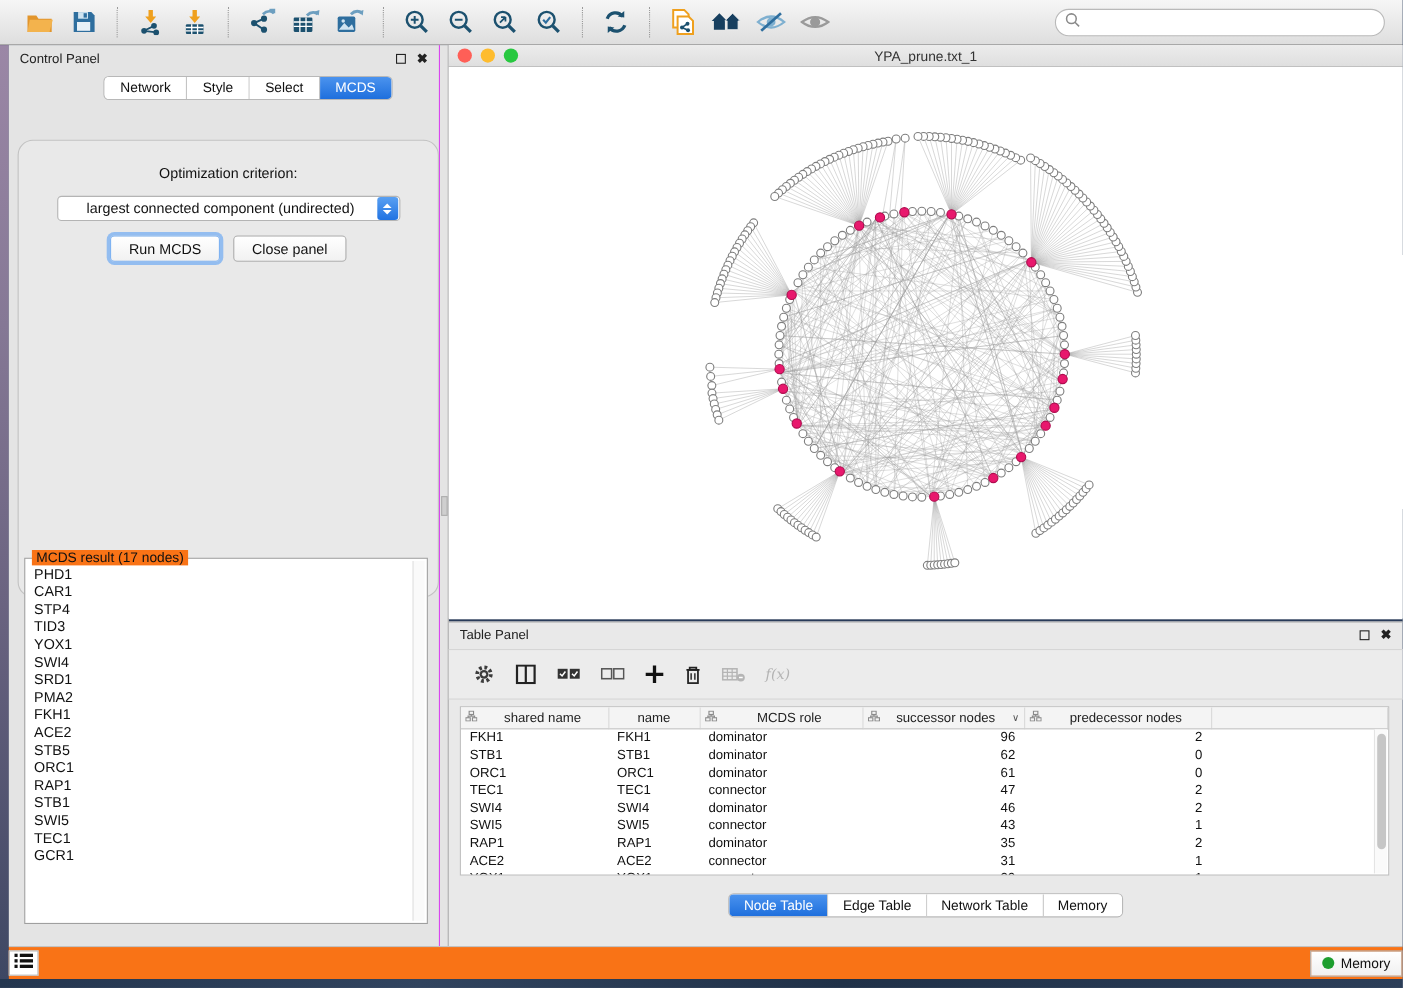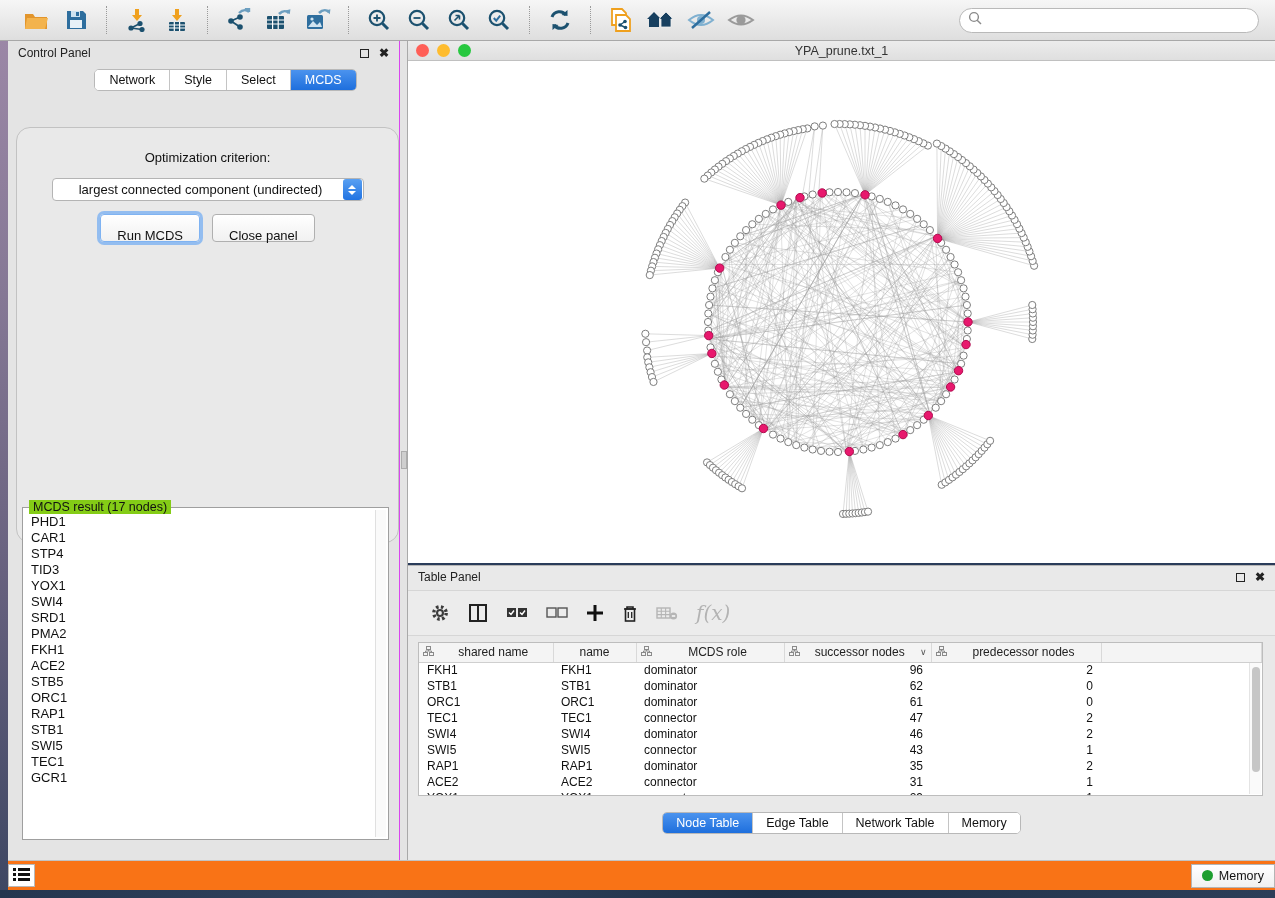--- a/index.html
+++ b/index.html
@@ -40,26 +40,26 @@
   .dropdown { margin:0 auto; width:312px; height:23px; background:#fff; border:1px solid #b4b4b4;
     border-radius:4px; display:flex; align-items:center; }
   .dropdown .dd-text { flex:1; font-size:13px; color:#111; text-align:center; padding-left:6px; }
   .dd-stepper { width:19px; height:21px; border-radius:3px; background:linear-gradient(#59a0f2,#2173e2);
     margin-right:1px; display:flex; flex-direction:column; align-items:center; justify-content:center; gap:2px; }
   .dd-stepper span { width:0; height:0; border-left:4px solid transparent; border-right:4px solid transparent; }
   .dd-up { border-bottom:4px solid #fff; }
   .dd-down { border-top:4px solid #fff; }
   .cp-buttons { margin-top:13px; display:flex; justify-content:center; gap:12px; }
   .btn { background:linear-gradient(#ffffff,#f1f1f1); border:1px solid #b0b0b0; border-radius:4px;
-    font-size:13px; color:#111; padding:13px 16px; height:24px; }
+    font-size:13px; color:#111; padding:3px 16px; height:24px; }
   .btn.focus-ring { box-shadow:0 0 0 3px rgba(90,160,245,.6); border-color:#7fb3f2; }
 
   .mcds-group { position:absolute; left:14px; right:10px; top:466px; bottom:20px;
     border:1px solid #9f9f9f; background:#fff; }
-  .mcds-legend { position:absolute; top:-8px; left:6px; background:#84cc16; padding:0 4px;
+  .mcds-legend { position:absolute; top:-8px; left:6px; background:#f97316; padding:0 4px;
     font-size:12.5px; color:#111; }
   .mcds-list { position:absolute; inset:2px 14px 2px 2px; overflow:hidden; font-size:13px;
     color:#111; line-height:16px; padding:4px 0 0 6px; }
   .mcds-scroll { position:absolute; top:2px; bottom:2px; right:2px; width:11px; background:#fafafa;
     border-left:1px solid #e0e0e0; }
 
   
   .v-splitter { position:absolute; top:41px; left:400px; width:8px; bottom:38px; background:#e4e4e4; border-right:1px solid #a9a9a9; }
   .v-thumb { position:absolute; top:410px; left:1px; width:6px; height:18px; background:#cfcfcf; border:1px solid #adadad; }
 
@@ -74,21 +74,21 @@
   .net-canvas { position:relative; width:100%; height:501px; background:#fff; overflow:hidden; }
   .net-canvas svg { position:absolute; inset:0; }
 
   
   .table-panel { position:absolute; left:408px; right:0; top:565px; bottom:38px; background:#e9e9e9;
     border-top:1px solid #b5b5b5; }
   .tp-titlebar { height:22px; display:flex; align-items:center; padding:0 10px; font-size:12px; color:#222; }
   .tp-toolbar { margin:2px 0 0 0; height:46px; background:#ececec; border-top:1px solid #d6d6d6;
     border-bottom:1px solid #d6d6d6; display:flex; align-items:center; gap:18px; padding:0 22px; }
   .tp-toolbar .ticon { display:flex; align-items:center; justify-content:center; }
-  .fx-label { font-family:"DejaVu Serif", serif; font-style:italic; font-size:20px; color:#b3b3b3; }
+  .fx-label { font-family:"DejaVu Serif", serif; font-style:italic; font-size:13px; color:#b3b3b3; }
   .tbl-wrap { position:absolute; left:10px; right:12px; top:76px; bottom:64px; background:#fff;
     border:1px solid #bdbdbd; overflow:hidden; }
   table.node-table { border-collapse:collapse; width:100%; font-size:12px; color:#111; }
   .node-table th { height:19px; background:#f4f4f4; border-right:1px solid #d9d9d9; border-bottom:1px solid #cfcfcf;
     font-weight:normal; font-size:12px; color:#222; padding:0 4px; white-space:nowrap; }
   .th-inner { display:flex; align-items:center; gap:4px;justify-content:center; }
   .th-label { flex:1; text-align:center; }
   .sort-glyph { font-size:9px; color:#555; }
   .node-table td { height:16px; padding:0 8px; white-space:nowrap; }
   .node-table td.num { text-align:right; }

